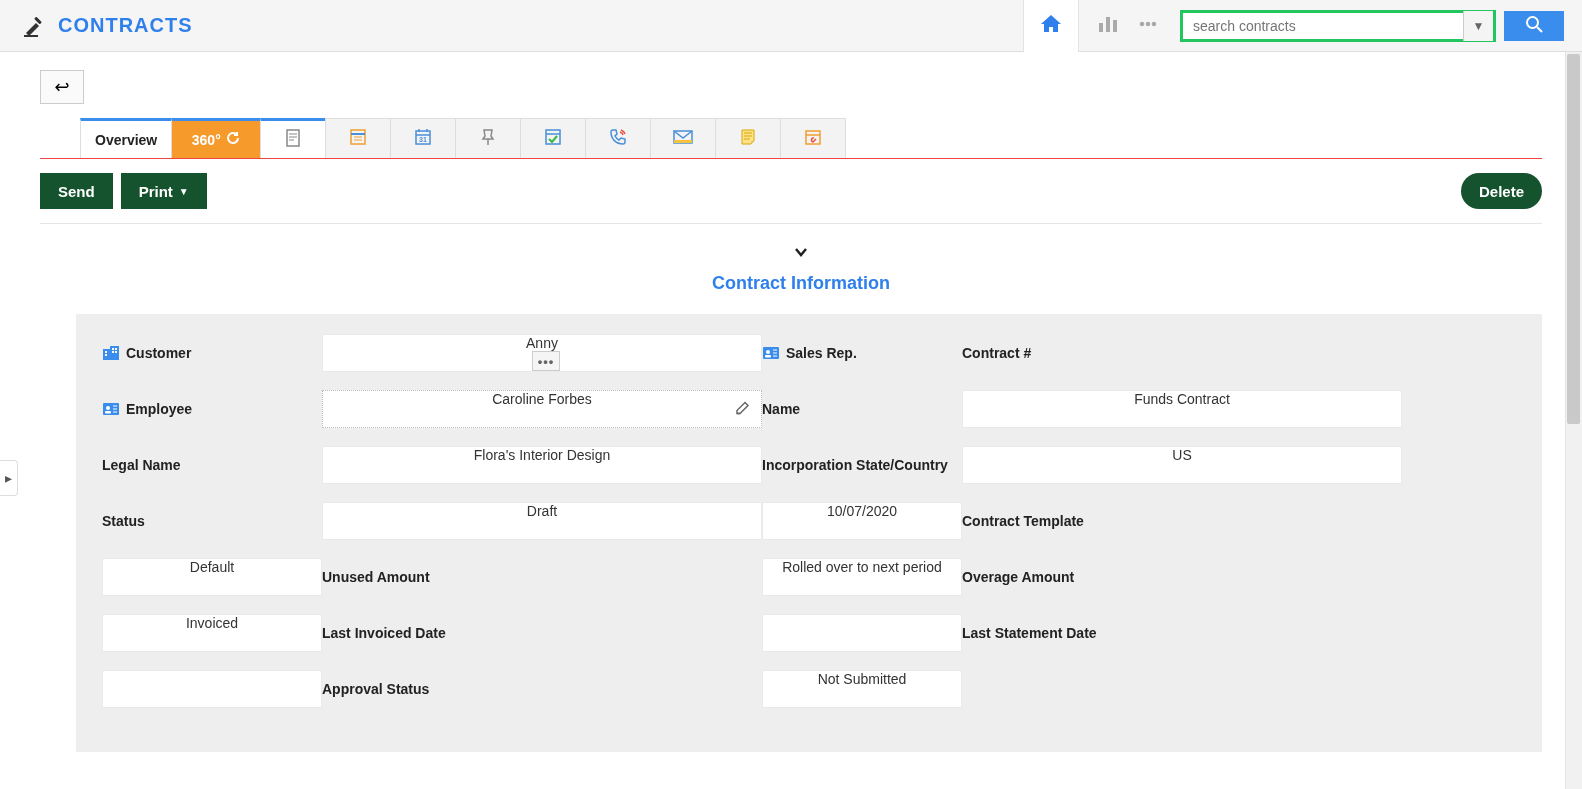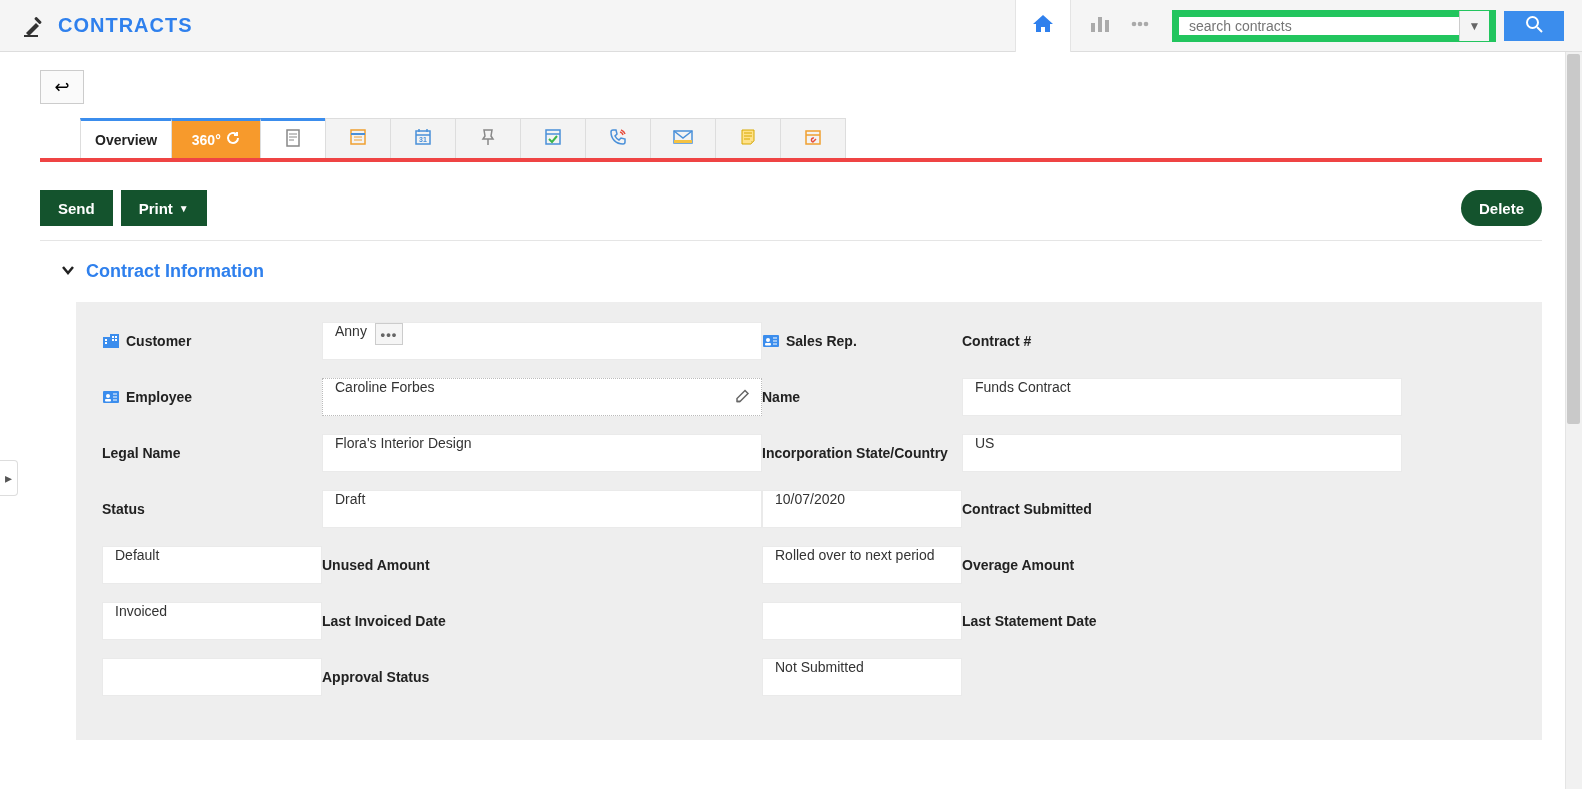--- a/index.html
+++ b/index.html
@@ -63,21 +63,21 @@
   }
   .top-search-wrap {
     display:flex;
     align-items:center;
     gap:8px;
     margin-left:12px;
   }
   .search-input-wrap {
     display:flex;
     align-items:center;
-    border:7px solid #22c55e;
+    border:3px solid #22c55e;
     background:#fff;
     height:32px;
   }
   .search-input {
     border:none;
     outline:none;
     padding:0 10px;
     font-size:14px;
     width:280px;
     color:#555;
@@ -122,22 +122,22 @@
     cursor:pointer;
   }
   .page-title {
     font-size:24px;
     font-weight:normal;
     color:#222;
   }
   
   .tab-row {
     display:flex;
-    border-bottom:4px solid #ef4444;
-    margin-bottom:28px;
+    border-bottom:1px solid #ef4444;
+    margin-bottom:14px;
     padding-left:40px;
   }
   .tab {
     height:40px;
     border:1px solid #ddd;
     border-bottom:none;
     background:#f3f3f3;
     margin-right:-1px;
     display:flex;align-items:center;justify-content:center;
     min-width:66px;
@@ -181,20 +181,21 @@
     cursor:pointer;
     display:inline-flex;align-items:center;gap:6px;
   }
   .btn + .btn { margin-left:8px; }
   .btn.delete { margin-left:auto;border-radius:18px; }
   
   .section-header {
     display:flex;align-items:center;gap:10px;
     margin: 0 0 20px 20px;
     cursor:pointer;
+    flex-direction:column;
   }
   .section-title {
     font-size:18px;font-weight:bold;color:#2f80ed;
   }
   .section-body {
     background:#eee;
     margin: 0 0 0 36px;
     padding:20px 26px 26px 26px;
   }
   .form-grid {
@@ -213,25 +214,26 @@
     align-items:center;
     gap:6px;
     height:38px;
   }
   .label-icon { display:inline-flex; }
   .form-value {
     background:#fff;
     border:1px solid #eaeaea;
     height:38px;
     display:flex;
-    align-items:flex-start;
+    align-items:center;
     padding:0 12px;
     font-size:14px;
     color:#333;
     position:relative;
+    flex-direction:column;
   }
   .form-value.editable {
     background:#fff;
     border:1px dotted #bbb;
   }
   .ellipsis-btn {
     margin-left:8px;
     border:1px solid #ccc;
     background:#f5f5f5;
     width:28px;height:22px;
@@ -556,21 +558,21 @@
         <span>Status</span>
       </div>
       <div class="form-value">
         <span>Draft</span>
       </div>
 
       <div class="form-value">
         <span>10/07/2020</span>
       </div>
       <div class="form-label">
-        <span>Contract Submitted</span>
+        <span>Contract Template</span>
       </div>
       <div class="form-value">
         <span>Default</span>
       </div>
 
       <div class="form-label">
         <span>Unused Amount</span>
       </div>
       <div class="form-value">
         <span>Rolled over to next period</span>

